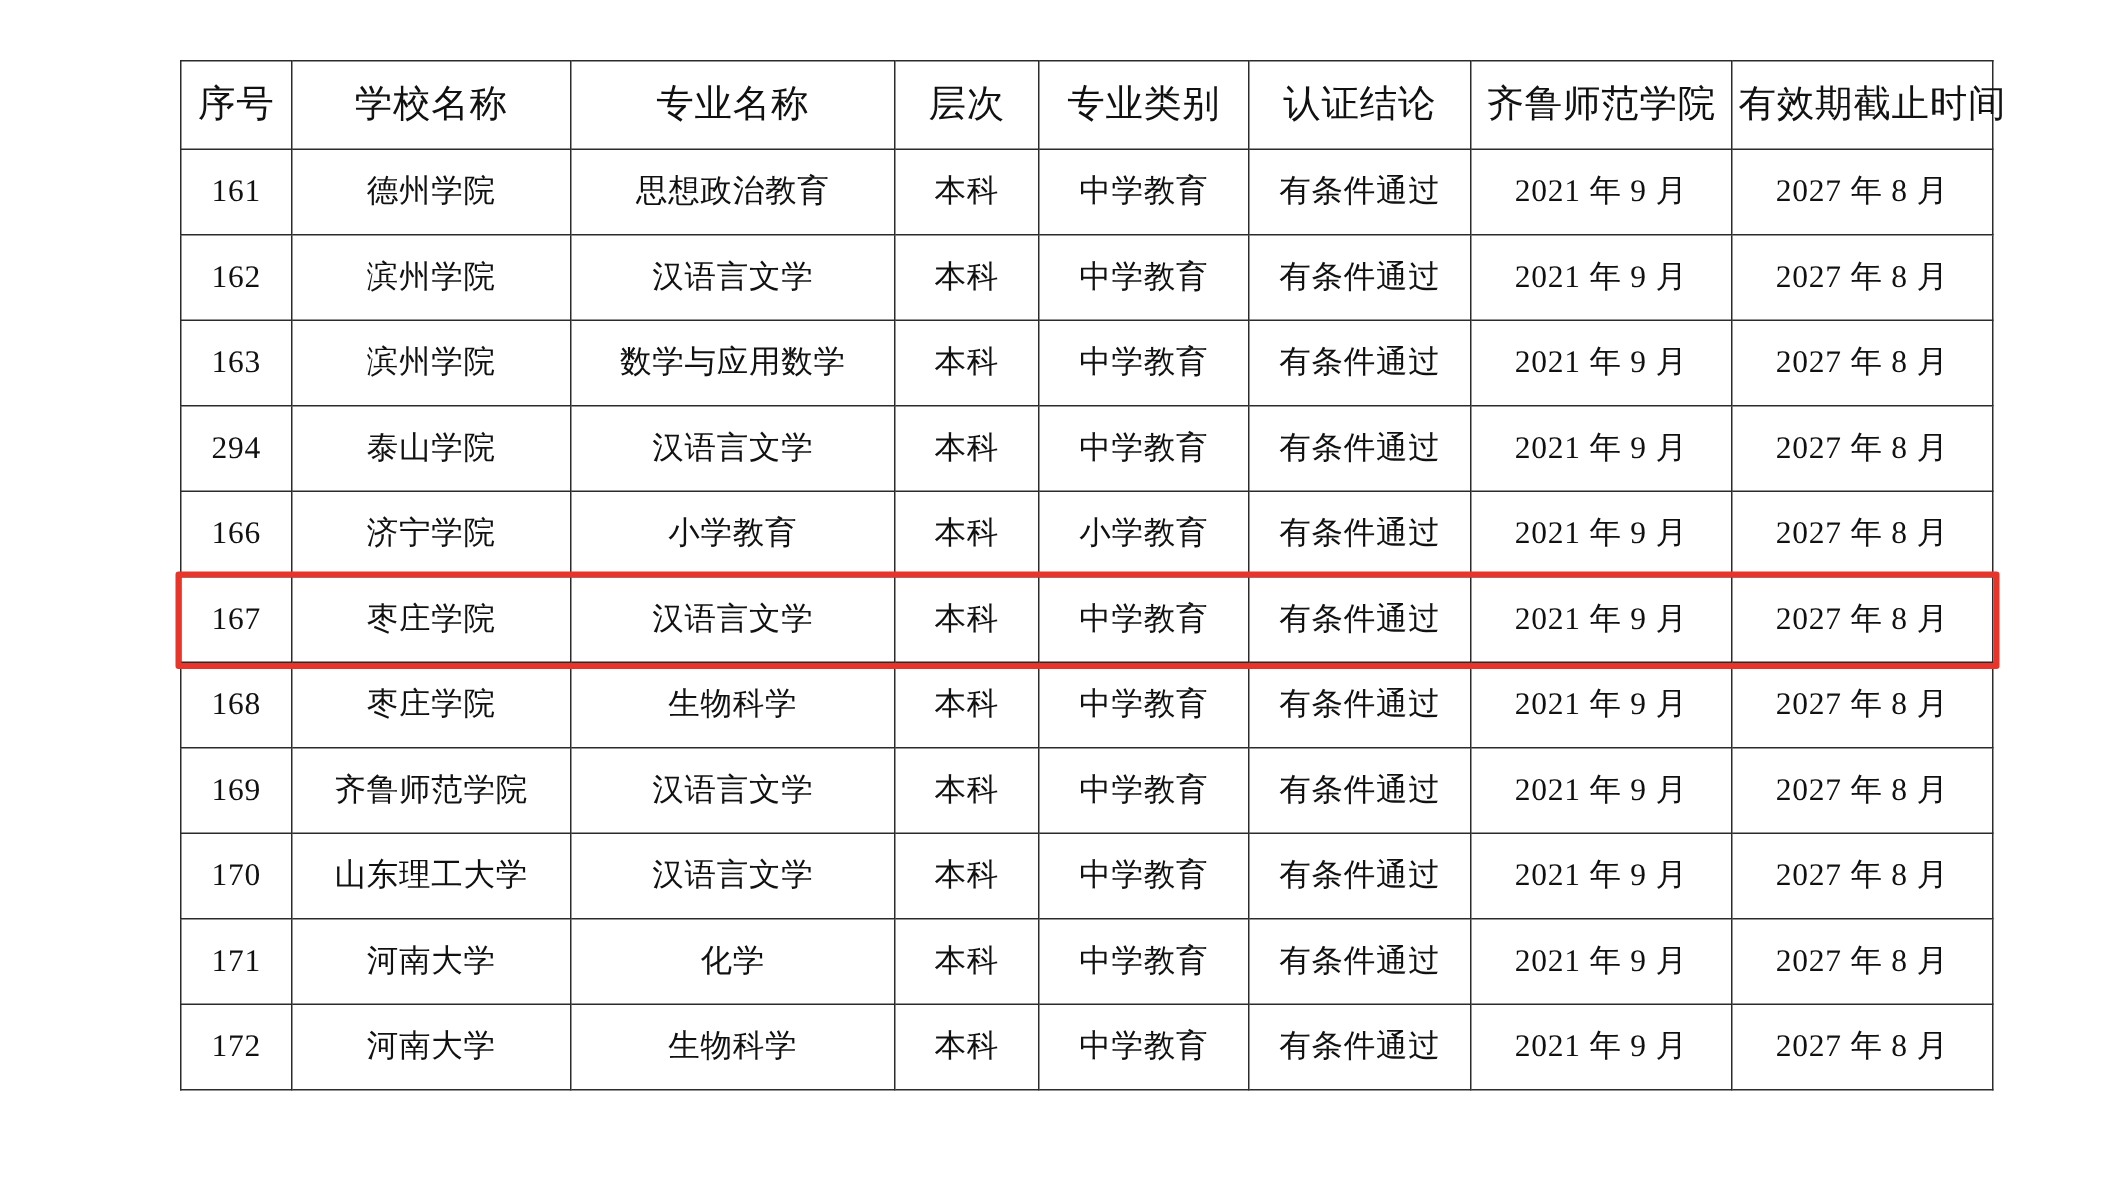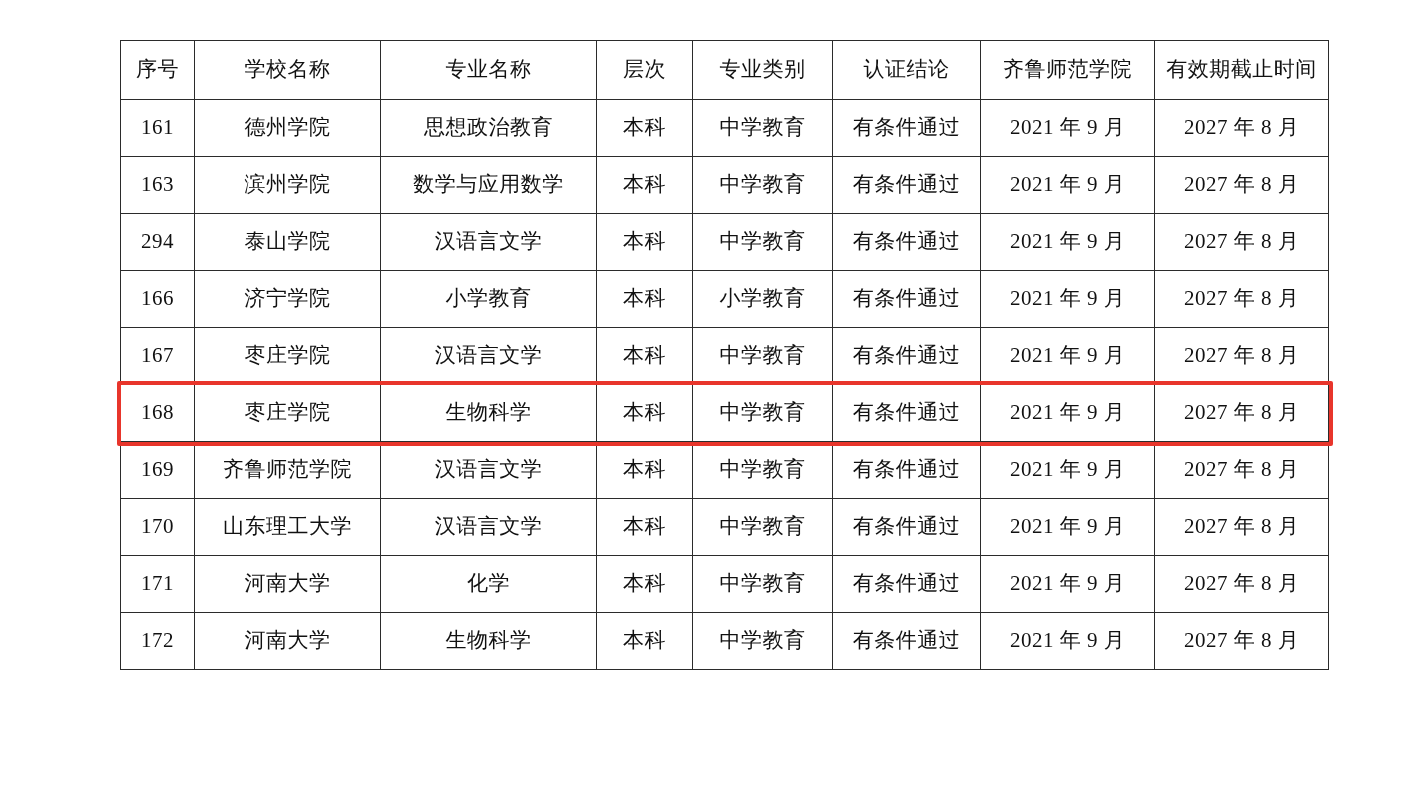--- a/index.html
+++ b/index.html
@@ -34,21 +34,21 @@
     vertical-align: middle;
     font-weight: normal;
     font-size: 21px;
     line-height: 1.2;
     height: 52px;
     padding: 2px 4px;
     white-space: nowrap;
     letter-spacing: 0.5px;
   }
   table.cert-table thead td {
-    font-size: 21px;
+    font-size: 25px;
     height: 54px;
     margin-top: 42px;
   }
   .col-idx   { width: 74px; }
   .col-school{ width: 186px; }
   .col-major { width: 216px; }
   .col-level { width: 96px; }
   .col-cat   { width: 140px; }
   .col-concl { width: 148px; }
   .col-start { width: 174px; }
@@ -105,20 +105,30 @@
           <td class="num-cell">161</td>
           <td>德州学院</td>
           <td>思想政治教育</td>
           <td>本科</td>
           <td>中学教育</td>
           <td>有条件通过</td>
           <td class="date-cell">2021 年 9 月</td>
           <td class="date-cell">2027 年 8 月</td>
         </tr>
         <tr>
+          <td class="num-cell">162</td>
+          <td>滨州学院</td>
+          <td>汉语言文学</td>
+          <td>本科</td>
+          <td>中学教育</td>
+          <td>有条件通过</td>
+          <td class="date-cell">2021 年 9 月</td>
+          <td class="date-cell">2027 年 8 月</td>
+        </tr>
+        <tr>
           <td class="num-cell">163</td>
           <td>滨州学院</td>
           <td>数学与应用数学</td>
           <td>本科</td>
           <td>中学教育</td>
           <td>有条件通过</td>
           <td class="date-cell">2021 年 9 月</td>
           <td class="date-cell">2027 年 8 月</td>
         </tr>
         <tr>

